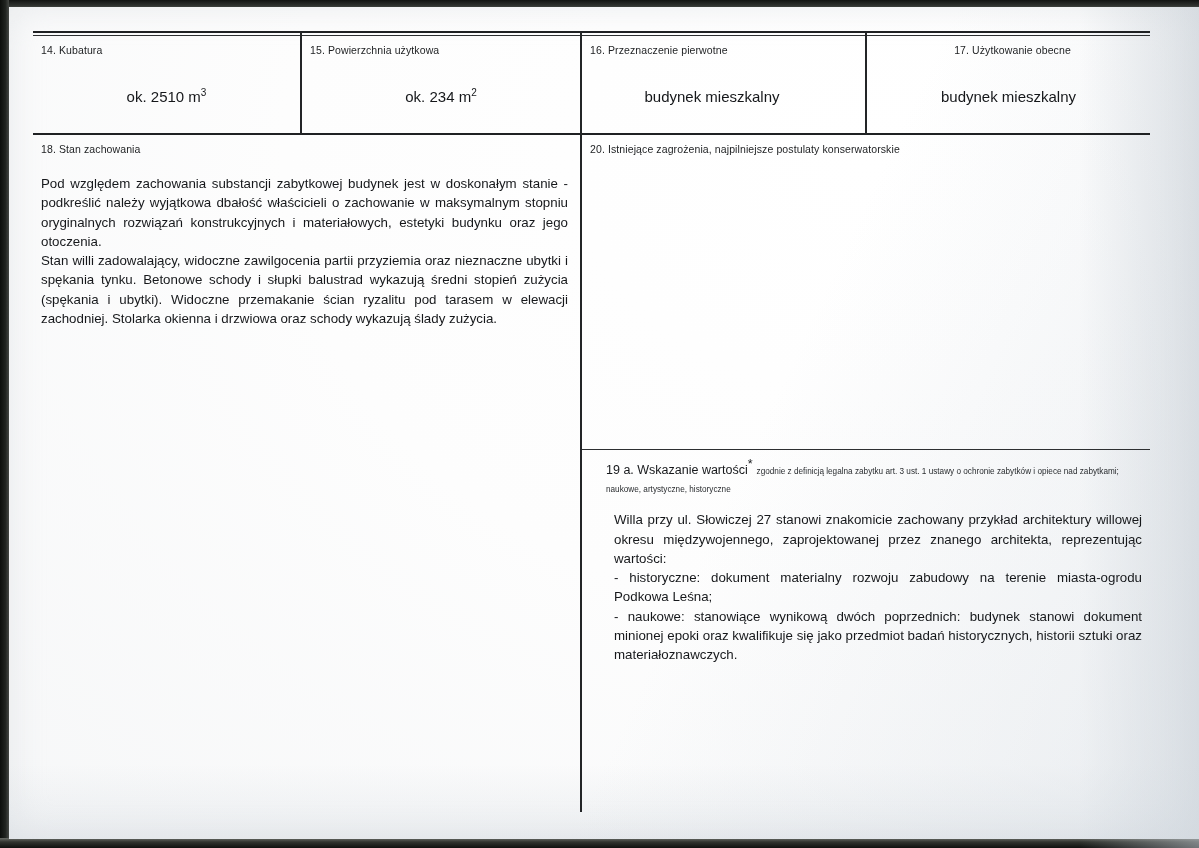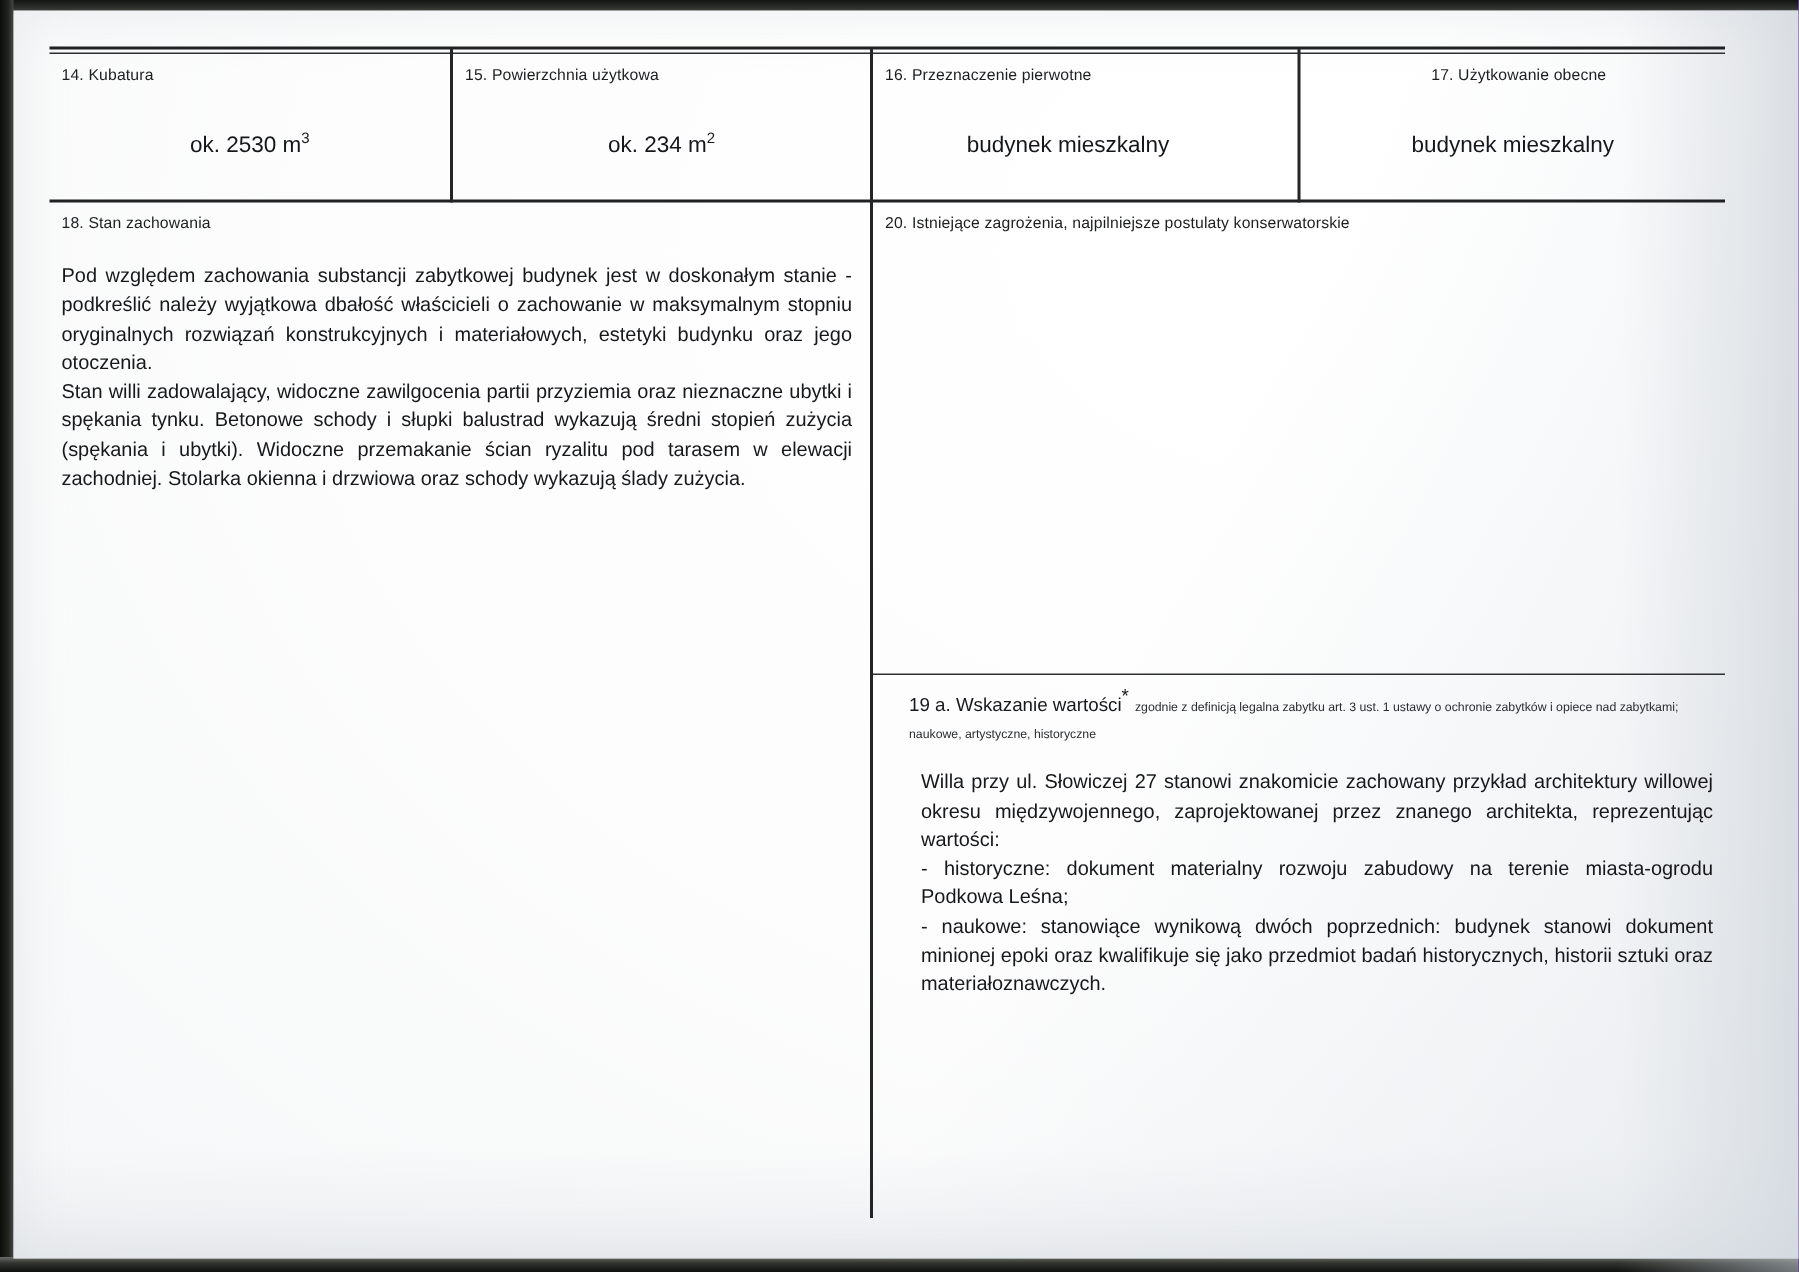--- a/index.html
+++ b/index.html
@@ -14,21 +14,21 @@
     overflow: hidden;
     font-family: "Liberation Sans", sans-serif;
     -webkit-font-smoothing: antialiased;
   }
 
   
   #scan {
     position: relative;
     width: 1199px;
     height: 848px;
-    background: #8b5cf6;
+    background: #fef9c3;
     overflow: hidden;
   }
   .scan-edge-top {
     position: absolute;
     left: 0; top: 0;
     width: 1199px; height: 10px;
     background: linear-gradient(180deg,#121412 0%, #2f322f 55%, #5c605c 100%);
   }
   .scan-edge-left {
     position: absolute;
@@ -158,21 +158,21 @@
 
     <div class="vrule thick" style="left:267px; top:1px; height:103px;"></div>
     <div class="vrule thick" style="left:547px; top:1px; height:103px;"></div>
     <div class="vrule thick" style="left:832px; top:1px; height:103px;"></div>
 
     <div class="vrule thick" style="left:547px; top:103px; height:678px;"></div>
 
     <div class="cell" style="left:0; top:5px; width:267px; height:97px;">
       <div class="cell-label" style="margin:8px 0 0 8px;">14. Kubatura</div>
       <div class="cell-value-centered" style="margin-top:30px;">
-        <span>ok. 2530 m</span><sup>3</sup>
+        <span>ok. 2510 m</span><sup>3</sup>
       </div>
     </div>
 
     <div class="cell" style="left:269px; top:5px; width:278px; height:97px;">
       <div class="cell-label" style="margin:8px 0 0 8px;">15. Powierzchnia użytkowa</div>
       <div class="cell-value-centered" style="margin-top:30px;">
         <span>ok. 234 m</span><sup>2</sup>
       </div>
     </div>
 

